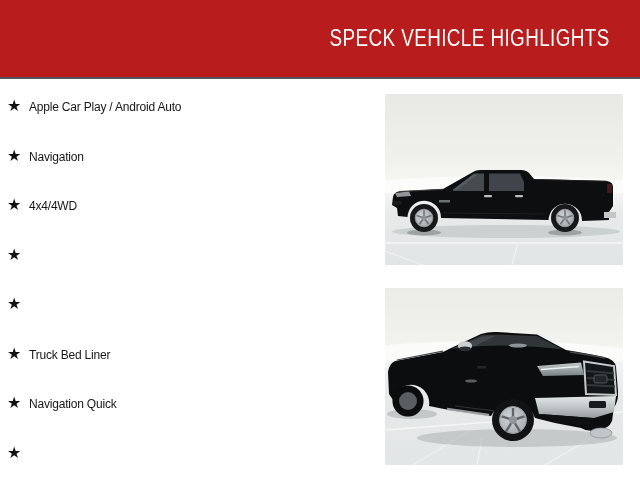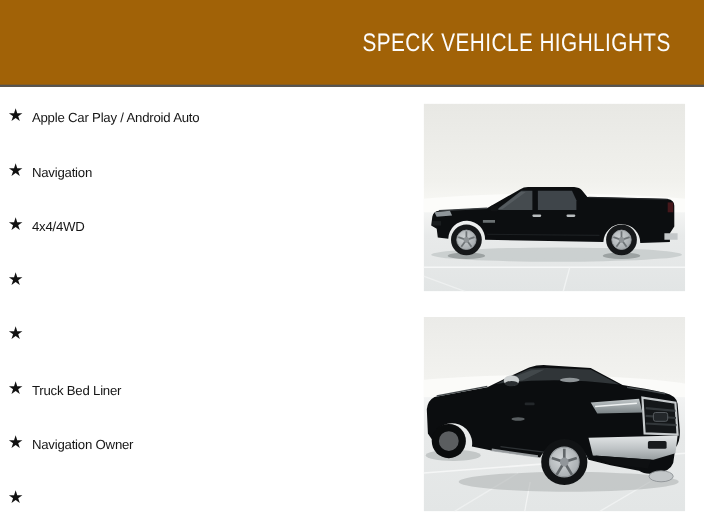--- a/index.html
+++ b/index.html
@@ -5,21 +5,21 @@
   html,body{margin:0;padding:0;}
   body{
     width:640px;height:480px;overflow:hidden;position:relative;
     background:#ffffff;
     font-family:"Liberation Sans", sans-serif;
   }
   .card{position:absolute;inset:0;}
   
   .header{
     position:absolute;top:0;left:0;width:640px;height:77px;
-    background:#a16207;border-bottom:2px solid #545454;box-sizing:content-box;
+    background:#b91c1c;border-bottom:2px solid #545454;box-sizing:content-box;
   }
   .header-title{
     position:absolute;right:30px;top:0;height:77px;line-height:77px;
     color:#fcfcfc;font-size:23px;letter-spacing:.5px;white-space:nowrap;
     transform:scaleX(.82);transform-origin:100% 50%;
   }
   
   .features{
     position:absolute;top:79px;left:0;width:385px;margin:0;padding:3.5px 0 0 0;
     list-style:none;
@@ -67,21 +67,21 @@
     </li>
     <li class="feature">
       <span class="star">★</span>
     </li>
     <li class="feature">
       <span class="star">★</span>
       <span class="feature-label">Truck Bed Liner</span>
     </li>
     <li class="feature">
       <span class="star">★</span>
-      <span class="feature-label">Navigation Owner</span>
+      <span class="feature-label">Navigation Quick</span>
     </li>
     <li class="feature">
       <span class="star">★</span>
     </li>
   </ul>
 
   <div class="photo photo-top" role="img" aria-label="black RAM 1500 pickup truck, side profile view, studio background">
     <svg viewBox="0 0 238 171">
       <defs>
         <linearGradient id="wallA" x1="0" y1="0" x2="0" y2="1">

